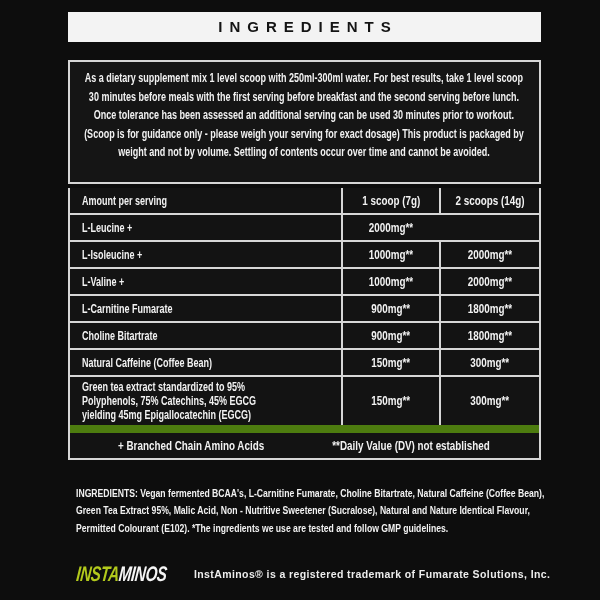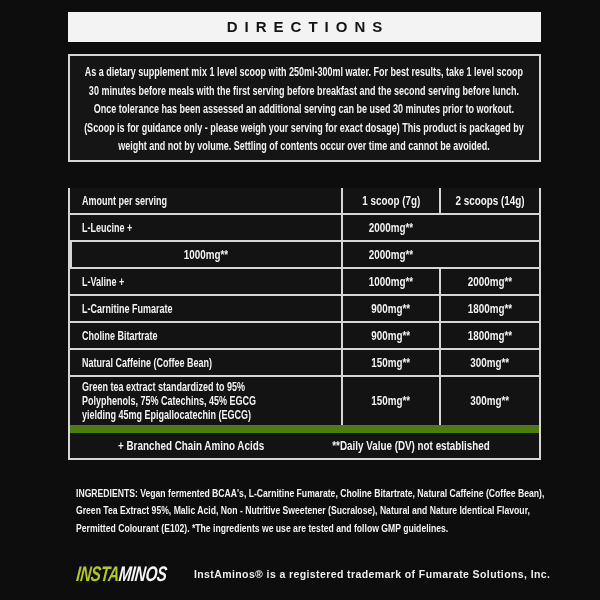--- a/index.html
+++ b/index.html
@@ -28,24 +28,24 @@
     white-space:nowrap;
   }
 
   
   .cond-l{display:inline-block;transform:scaleX(0.75);transform-origin:0 50%;width:133%;}
   .cond-c{display:inline-block;transform:scaleX(0.82);transform-origin:50% 50%;white-space:nowrap;}
 
   
   .dir-box{top:12px;}
   .dir-body{
-    margin-top:12px;
+    margin-top:18px;
     border:2px solid #d6d6d6;
     background:#151515;
-    padding:7px 10px 4px 10px;
+    padding:7px 10px 20px 10px;
     text-align:center;
   }
   .dir-text{
     font-size:12px;
     line-height:1.55;
     display:block;
     transform:scaleX(0.75);
     transform-origin:0 50%;
     width:133%;
     text-align:center;
@@ -118,21 +118,21 @@
     color:#ededed;
   }
 </style>
 </head>
 <body>
 
 <div class="page">
 
   <div class="content dir-box">
     <div class="bar">
-      <span>DIRECTIONS</span>
+      <span>INGREDIENTS</span>
     </div>
     <div class="dir-body">
       <span class="dir-text">As a dietary supplement mix 1 level scoop with 250ml-300ml water. For best results, take 1 level scoop 30 minutes before meals with the first serving before breakfast and the second serving before lunch. Once tolerance has been assessed an additional serving can be used 30 minutes prior to workout. (Scoop is for guidance only - please weigh your serving for exact dosage) This product is packaged by weight and not by volume. Settling of contents occur over time and cannot be avoided.</span>
     </div>
   </div>
 
   <div class="content facts-box">
     <div class="facts-body">
 
       <div class="frow">
@@ -150,20 +150,23 @@
       <div class="frow">
         <div class="cell c1">
             <span class="cond-l">L-Leucine +</span>
           </div>
         <div class="cell c2">
             <span class="cond-c">2000mg**</span>
           </div>
       </div>
 
       <div class="frow">
+        <div class="cell c1">
+            <span class="cond-l">L-Isoleucine +</span>
+          </div>
         <div class="cell c2">
             <span class="cond-c">1000mg**</span>
           </div>
         <div class="cell c3">
             <span class="cond-c">2000mg**</span>
           </div>
       </div>
 
       <div class="frow">
         <div class="cell c1">

